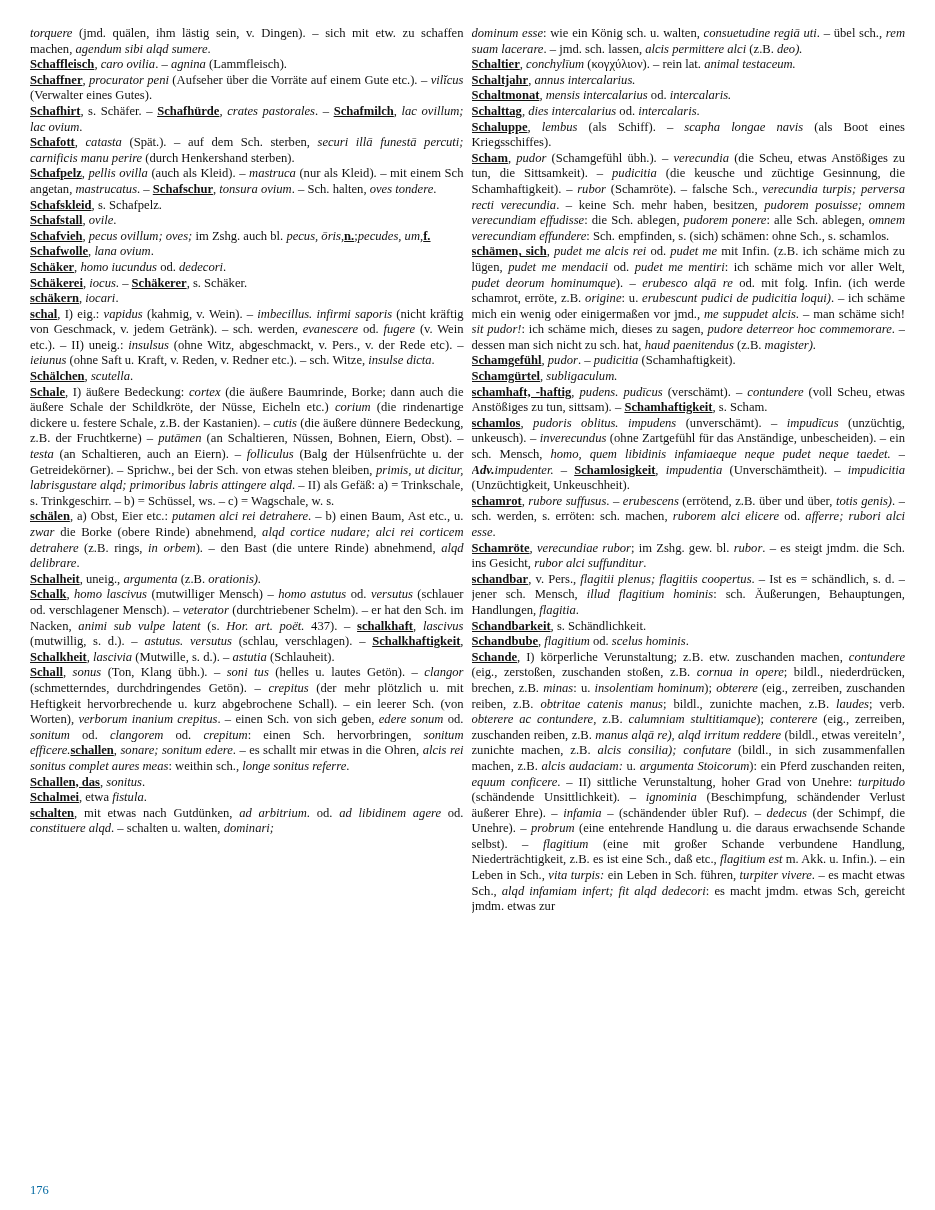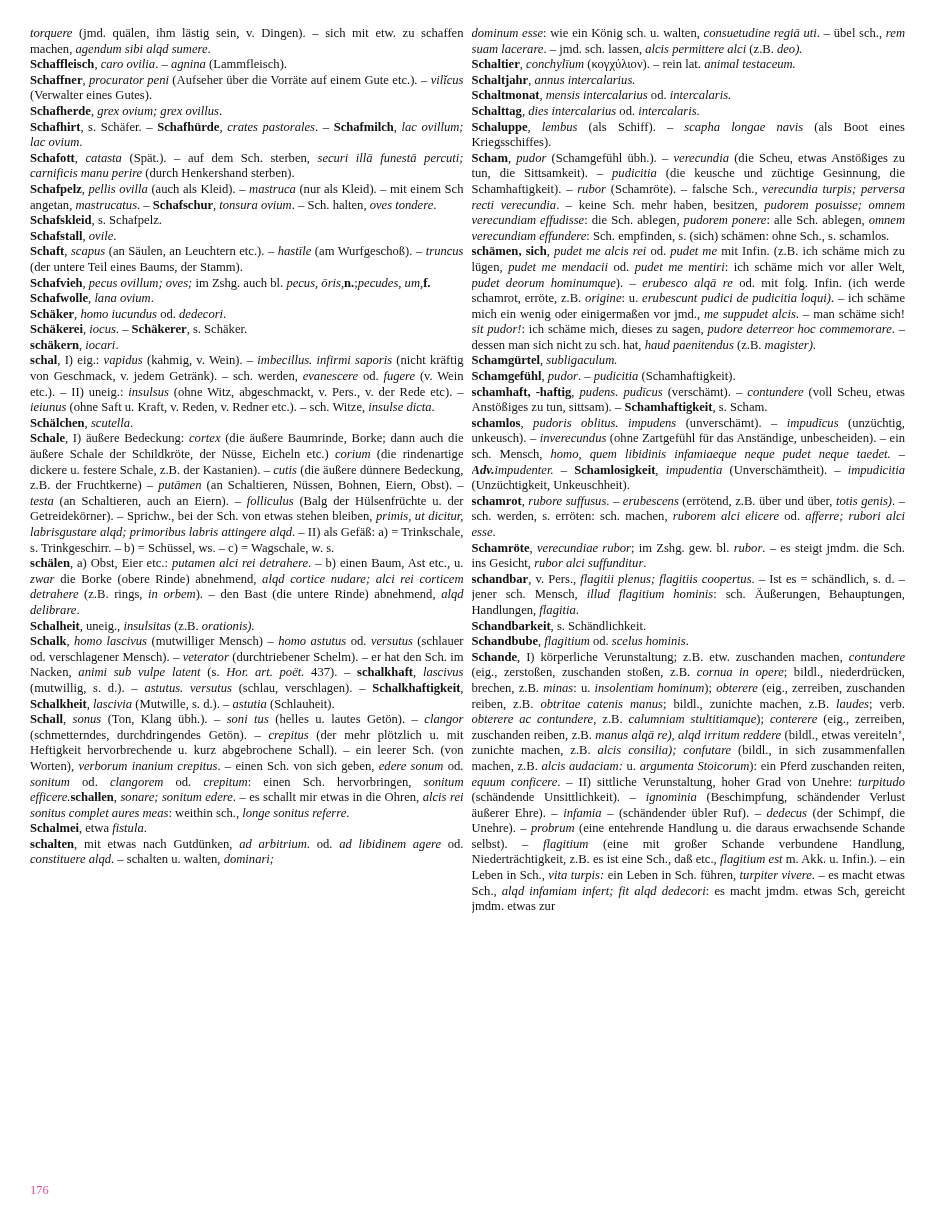--- a/index.html
+++ b/index.html
@@ -29,73 +29,72 @@
     min-width: 0;
     font-size: 12.6px;
     line-height: 15.6px;
     text-align: justify;
     overflow: hidden;
   }
   .col p {
     margin: 0;
     padding: 0;
   }
-  .b  { font-weight: bold; }
+  .b  { font-weight: bold; text-decoration: underline; }
   .i  { font-style: italic; }
   .bi { font-weight: bold; font-style: italic; }
   .page-number {
     position: absolute;
     left: 30px;
     bottom: 12px;
     font-size: 12.5px;
-    color: #ec4899;
+    color: #0369a1;
   }
 </style>
 </head>
 <body>
 
 <div class="page">
   <div class="columns">
     <div class="col">
         <p><span class="i">torquere</span><span> (jmd. quälen, ihm lästig sein, v. Dingen). – sich mit etw. zu schaffen machen, </span><span class="i">agendum sibi alqd sumere</span><span>.</span></p>
         <p><span class="b">Schaffleisch</span><span>, </span><span class="i">caro ovilia</span><span>. – </span><span class="i">agnina</span><span> (Lammfleisch).</span></p>
         <p><span class="b">Schaffner</span><span>, </span><span class="i">procurator peni</span><span> (Aufseher über die Vorräte auf einem Gute etc.). – </span><span class="i">vilĭcus</span><span> (Verwalter eines Gutes).</span></p>
-        <p><span class="b">Schafherde</span><span>, </span><span class="i">grex ovium; grex ovillus</span><span>.</span></p>
         <p><span class="b">Schafhirt</span><span>, s. Schäfer. – </span><span class="b">Schafhürde</span><span>, </span><span class="i">crates pastorales</span><span>. – </span><span class="b">Schafmilch</span><span>, </span><span class="i">lac ovillum; lac ovium</span><span>.</span></p>
         <p><span class="b">Schafott</span><span>, </span><span class="i">catasta</span><span> (Spät.). – auf dem Sch. sterben, </span><span class="i">securi illā funestā percuti; carnificis manu perire</span><span> (durch Henkershand sterben).</span></p>
         <p><span class="b">Schafpelz</span><span>, </span><span class="i">pellis ovilla</span><span> (auch als Kleid). – </span><span class="i">mastruca</span><span> (nur als Kleid). – mit einem Sch angetan, </span><span class="i">mastrucatus</span><span>. – </span><span class="b">Schafschur</span><span>, </span><span class="i">tonsura ovium</span><span>. – Sch. halten, </span><span class="i">oves tondere</span><span>.</span></p>
         <p><span class="b">Schafskleid</span><span>, s. Schafpelz.</span></p>
         <p><span class="b">Schafstall</span><span>, </span><span class="i">ovile</span><span>.</span></p>
-        <p><span class="b">Schaft</span><span>, </span><span class="i">scapus</span><span> (an Säulen, an Leuchtern etc.). – </span><span class="i">hastīle</span><span> (am Wurfgeschoß). – </span><span class="i">truncus</span><span> (der untere Teil eines Baums, der Stamm).</span></p>
         <p><span class="b">Schafvieh</span><span>, </span><span class="i">pecus ovillum; oves;</span><span> im Zshg. auch bl. </span><span class="i">pecus, ōris,</span><span class="b">n.</span><span>;</span><span class="i">pecudes, um,</span><span class="b">f.</span></p>
         <p><span class="b">Schafwolle</span><span>, </span><span class="i">lana ovium</span><span>.</span></p>
         <p><span class="b">Schäker</span><span>, </span><span class="i">homo iucundus</span><span> od. </span><span class="i">dedecori</span><span>.</span></p>
         <p><span class="b">Schäkerei</span><span>, </span><span class="i">iocus</span><span>. – </span><span class="b">Schäkerer</span><span>, s. Schäker.</span></p>
         <p><span class="b">schäkern</span><span>, </span><span class="i">iocari</span><span>.</span></p>
         <p><span class="b">schal</span><span>, I) eig.: </span><span class="i">vapidus</span><span> (kahmig, v. Wein). – </span><span class="i">imbecillus. infirmi saporis</span><span> (nicht kräftig von Geschmack, v. jedem Getränk). – sch. werden, </span><span class="i">evanescere</span><span> od. </span><span class="i">fugere</span><span> (v. Wein etc.). – II) uneig.: </span><span class="i">insulsus</span><span> (ohne Witz, abgeschmackt, v. Pers., v. der Rede etc). – </span><span class="i">ieiunus</span><span> (ohne Saft u. Kraft, v. Reden, v. Redner etc.). – sch. Witze, </span><span class="i">insulse dicta</span><span>.</span></p>
         <p><span class="b">Schälchen</span><span>, </span><span class="i">scutella</span><span>.</span></p>
         <p><span class="b">Schale</span><span>, I) äußere Bedeckung: </span><span class="i">cortex</span><span> (die äußere Baumrinde, Borke; dann auch die äußere Schale der Schildkröte, der Nüsse, Eicheln etc.) </span><span class="i">corium</span><span> (die rindenartige dickere u. festere Schale, z.B. der Kastanien). – </span><span class="i">cutis</span><span> (die äußere dünnere Bedeckung, z.B. der Fruchtkerne) – </span><span class="i">putāmen</span><span> (an Schaltieren, Nüssen, Bohnen, Eiern, Obst). – </span><span class="i">testa</span><span> (an Schaltieren, auch an Eiern). – </span><span class="i">folliculus</span><span> (Balg der Hülsenfrüchte u. der Getreidekörner). – Sprichw., bei der Sch. von etwas stehen bleiben, </span><span class="i">primis, ut dicitur, labrisgustare alqd; primoribus labris attingere alqd</span><span>. – II) als Gefäß: a) = Trinkschale, s. Trinkgeschirr. – b) = Schüssel, ws. – c) = Wagschale, w. s.</span></p>
         <p><span class="b">schälen</span><span>, a) Obst, Eier etc.: </span><span class="i">putamen alci rei detrahere</span><span>. – b) einen Baum, Ast etc., u. </span><span class="i">zwar</span><span> die Borke (obere Rinde) abnehmend, </span><span class="i">alqd cortice nudare; alci rei corticem detrahere</span><span> (z.B. rings, </span><span class="i">in orbem</span><span>). – den Bast (die untere Rinde) abnehmend, </span><span class="i">alqd delibrare</span><span>.</span></p>
-        <p><span class="b">Schalheit</span><span>, uneig., </span><span class="i">insulsitas</span><span> (z.B. </span><span class="i">orationis).</span></p>
+        <p><span class="b">Schalheit</span><span>, uneig., </span><span class="i">argumenta</span><span> (z.B. </span><span class="i">orationis).</span></p>
         <p><span class="b">Schalk</span><span>, </span><span class="i">homo lascivus</span><span> (mutwilliger Mensch) – </span><span class="i">homo astutus</span><span> od. </span><span class="i">versutus</span><span> (schlauer od. verschlagener Mensch). – </span><span class="i">veterator</span><span> (durchtriebener Schelm). – er hat den Sch. im Nacken, </span><span class="i">animi sub vulpe latent</span><span> (s. </span><span class="i">Hor. art. poët.</span><span> 437). – </span><span class="b">schalkhaft</span><span>, </span><span class="i">lascivus</span><span> (mutwillig, s. d.). – </span><span class="i">astutus. versutus</span><span> (schlau, verschlagen). – </span><span class="b">Schalkhaftigkeit</span><span>, </span><span class="b">Schalkheit</span><span>, </span><span class="i">lascivia</span><span> (Mutwille, s. d.). – </span><span class="i">astutia</span><span> (Schlauheit).</span></p>
         <p><span class="b">Schall</span><span>, </span><span class="i">sonus</span><span> (Ton, Klang übh.). – </span><span class="i">soni tus</span><span> (helles u. lautes Getön). – </span><span class="i">clangor</span><span> (schmetterndes, durchdringendes Getön). – </span><span class="i">crepitus</span><span> (der mehr plötzlich u. mit Heftigkeit hervorbrechende u. kurz abgebrochene Schall). – ein leerer Sch. (von Worten), </span><span class="i">verborum inanium crepitus</span><span>. – einen Sch. von sich geben, </span><span class="i">edere sonum</span><span> od. </span><span class="i">sonitum</span><span> od. </span><span class="i">clangorem</span><span> od. </span><span class="i">crepitum</span><span>: einen Sch. hervorbringen, </span><span class="i">sonitum efficere.</span><span class="b">schallen</span><span>, </span><span class="i">sonare; sonitum edere</span><span>. – es schallt mir etwas in die Ohren, </span><span class="i">alcis rei sonitus complet aures meas</span><span>: weithin sch., </span><span class="i">longe sonitus referre</span><span>.</span></p>
+        <p><span class="b">Schallen, das</span><span>, </span><span class="i">sonitus</span><span>.</span></p>
         <p><span class="b">Schalmei</span><span>, etwa </span><span class="i">fistula</span><span>.</span></p>
         <p><span class="b">schalten</span><span>, mit etwas nach Gutdünken, </span><span class="i">ad arbitrium</span><span>. od. </span><span class="i">ad libidinem agere</span><span> od. </span><span class="i">constituere alqd</span><span>. – schalten u. walten, </span><span class="i">dominari;</span></p>
       </div>
     <div class="col">
         <p><span class="i">dominum esse</span><span>: wie ein König sch. u. walten, </span><span class="i">consuetudine regiā uti</span><span>. – übel sch., </span><span class="i">rem suam lacerare</span><span>. – jmd. sch. lassen, </span><span class="i">alcis permittere alci</span><span> (z.B. </span><span class="i">deo).</span></p>
         <p><span class="b">Schaltier</span><span>, </span><span class="i">conchylīum</span><span> (κογχύλιον). – rein lat. </span><span class="i">animal testaceum.</span></p>
         <p><span class="b">Schaltjahr</span><span>, </span><span class="i">annus intercalarius.</span></p>
         <p><span class="b">Schaltmonat</span><span>, </span><span class="i">mensis intercalarius</span><span> od. </span><span class="i">intercalaris.</span></p>
         <p><span class="b">Schalttag</span><span>, </span><span class="i">dies intercalarius</span><span> od. </span><span class="i">intercalaris</span><span>.</span></p>
         <p><span class="b">Schaluppe</span><span>, </span><span class="i">lembus</span><span> (als Schiff). – </span><span class="i">scapha longae navis</span><span> (als Boot eines Kriegsschiffes).</span></p>
         <p><span class="b">Scham</span><span>, </span><span class="i">pudor</span><span> (Schamgefühl übh.). – </span><span class="i">verecundia</span><span> (die Scheu, etwas Anstößiges zu tun, die Sittsamkeit). – </span><span class="i">pudicitia</span><span> (die keusche und züchtige Gesinnung, die Schamhaftigkeit). – </span><span class="i">rubor</span><span> (Schamröte). – falsche Sch., </span><span class="i">verecundia turpis; perversa recti verecundia</span><span>. – keine Sch. mehr haben, besitzen, </span><span class="i">pudorem posuisse; omnem verecundiam effudisse</span><span>: die Sch. ablegen, </span><span class="i">pudorem ponere</span><span>: alle Sch. ablegen, </span><span class="i">omnem verecundiam effundere</span><span>: Sch. empfinden, s. (sich) schämen: ohne Sch., s. schamlos.</span></p>
         <p><span class="b">schämen, sich</span><span>, </span><span class="i">pudet me alcis rei</span><span> od. </span><span class="i">pudet me</span><span> mit Infin. (z.B. ich schäme mich zu lügen, </span><span class="i">pudet me mendacii</span><span> od. </span><span class="i">pudet me mentiri</span><span>: ich schäme mich vor aller Welt, </span><span class="i">pudet deorum hominumque</span><span>). – </span><span class="i">erubesco alqā re</span><span> od. mit folg. Infin. (ich werde schamrot, erröte, z.B. </span><span class="i">origine</span><span>: u. </span><span class="i">erubescunt pudici de pudicitia loqui)</span><span>. – ich schäme mich ein wenig oder einigermaßen vor jmd., </span><span class="i">me suppudet alcis</span><span>. – man schäme sich! </span><span class="i">sit pudor!</span><span>: ich schäme mich, dieses zu sagen, </span><span class="i">pudore deterreor hoc commemorare</span><span>. – dessen man sich nicht zu sch. hat, </span><span class="i">haud paenitendus</span><span> (z.B. </span><span class="i">magister).</span></p>
+        <p><span class="b">Schamgefühl</span><span>, </span><span class="i">pudor</span><span>. – </span><span class="i">pudicitia</span><span> (Schamhaftigkeit).</span></p>
         <p><span class="b">Schamgürtel</span><span>, </span><span class="i">subligaculum.</span></p>
-        <p><span class="b">Schamgefühl</span><span>, </span><span class="i">pudor</span><span>. – </span><span class="i">pudicitia</span><span> (Schamhaftigkeit).</span></p>
         <p><span class="b">schamhaft, -haftig</span><span>, </span><span class="i">pudens. pudīcus</span><span> (verschämt). – </span><span class="i">contundere</span><span> (voll Scheu, etwas Anstößiges zu tun, sittsam). – </span><span class="b">Schamhaftigkeit</span><span>, s. Scham.</span></p>
         <p><span class="b">schamlos</span><span>, </span><span class="i">pudoris oblitus. impudens</span><span> (unverschämt). – </span><span class="i">impudīcus</span><span> (unzüchtig, unkeusch). – </span><span class="i">inverecundus</span><span> (ohne Zartgefühl für das Anständige, unbescheiden). – ein sch. Mensch, </span><span class="i">homo, quem libidinis infamiaeque neque pudet neque taedet.</span><span> – </span><span class="bi">Adv.</span><span class="i">impudenter.</span><span> – </span><span class="b">Schamlosigkeit</span><span>, </span><span class="i">impudentia</span><span> (Unverschämtheit). – </span><span class="i">impudicitia</span><span> (Unzüchtigkeit, Unkeuschheit).</span></p>
         <p><span class="b">schamrot</span><span>, </span><span class="i">rubore suffusus</span><span>. – </span><span class="i">erubescens</span><span> (errötend, z.B. über und über, </span><span class="i">totis genis)</span><span>. – sch. werden, s. erröten: sch. machen, </span><span class="i">ruborem alci elicere</span><span> od. </span><span class="i">afferre; rubori alci esse</span><span>.</span></p>
         <p><span class="b">Schamröte</span><span>, </span><span class="i">verecundiae rubor</span><span>; im Zshg. gew. bl. </span><span class="i">rubor</span><span>. – es steigt jmdm. die Sch. ins Gesicht, </span><span class="i">rubor alci suffunditur</span><span>.</span></p>
         <p><span class="b">schandbar</span><span>, v. Pers., </span><span class="i">flagitii plenus; flagitiis coopertus</span><span>. – Ist es = schändlich, s. d. – jener sch. Mensch, </span><span class="i">illud flagitium hominis</span><span>: sch. Äußerungen, Behauptungen, Handlungen, </span><span class="i">flagitia</span><span>.</span></p>
         <p><span class="b">Schandbarkeit</span><span>, s. Schändlichkeit.</span></p>
         <p><span class="b">Schandbube</span><span>, </span><span class="i">flagitium</span><span> od. </span><span class="i">scelus hominis</span><span>.</span></p>
         <p><span class="b">Schande</span><span>, I) körperliche Verunstaltung; z.B. etw. zuschanden machen, </span><span class="i">contundere</span><span> (eig., zerstoßen, zuschanden stoßen, z.B. </span><span class="i">cornua in opere</span><span>; bildl., niederdrücken, brechen, z.B. </span><span class="i">minas</span><span>: u. </span><span class="i">insolentiam hominum</span><span>); </span><span class="i">obterere</span><span> (eig., zerreiben, zuschanden reiben, z.B. </span><span class="i">obtritae catenis manus</span><span>; bildl., zunichte machen, z.B. </span><span class="i">laudes</span><span>; verb. </span><span class="i">obterere ac contundere</span><span>, z.B. </span><span class="i">calumniam stultitiamque</span><span>); </span><span class="i">conterere</span><span> (eig., zerreiben, zuschanden reiben, z.B. </span><span class="i">manus alqā re), alqd irritum reddere</span><span> (bildl., etwas vereiteln’, zunichte machen, z.B. </span><span class="i">alcis consilia); confutare</span><span> (bildl., in sich zusammenfallen machen, z.B. </span><span class="i">alcis audaciam:</span><span> u. </span><span class="i">argumenta Stoicorum</span><span>): ein Pferd zuschanden reiten, </span><span class="i">equum conficere</span><span>. – II) sittliche Verunstaltung, hoher Grad von Unehre: </span><span class="i">turpitudo</span><span> (schändende Unsittlichkeit). – </span><span class="i">ignominia</span><span> (Beschimpfung, schändender Verlust äußerer Ehre). – </span><span class="i">infamia</span><span> – (schändender übler Ruf). – </span><span class="i">dedecus</span><span> (der Schimpf, die Unehre). – </span><span class="i">probrum</span><span> (eine entehrende Handlung u. die daraus erwachsende Schande selbst). – </span><span class="i">flagitium</span><span> (eine mit großer Schande verbundene Handlung, Niederträchtigkeit, z.B. es ist eine Sch., daß etc., </span><span class="i">flagitium est</span><span> m. Akk. u. Infin.). – ein Leben in Sch., </span><span class="i">vita turpis:</span><span> ein Leben in Sch. führen, </span><span class="i">turpiter vivere</span><span>. – es macht etwas Sch., </span><span class="i">alqd infamiam infert; fit alqd dedecori</span><span>: es macht jmdm. etwas Sch, gereicht jmdm. etwas zur</span></p>
       </div>
   </div>

